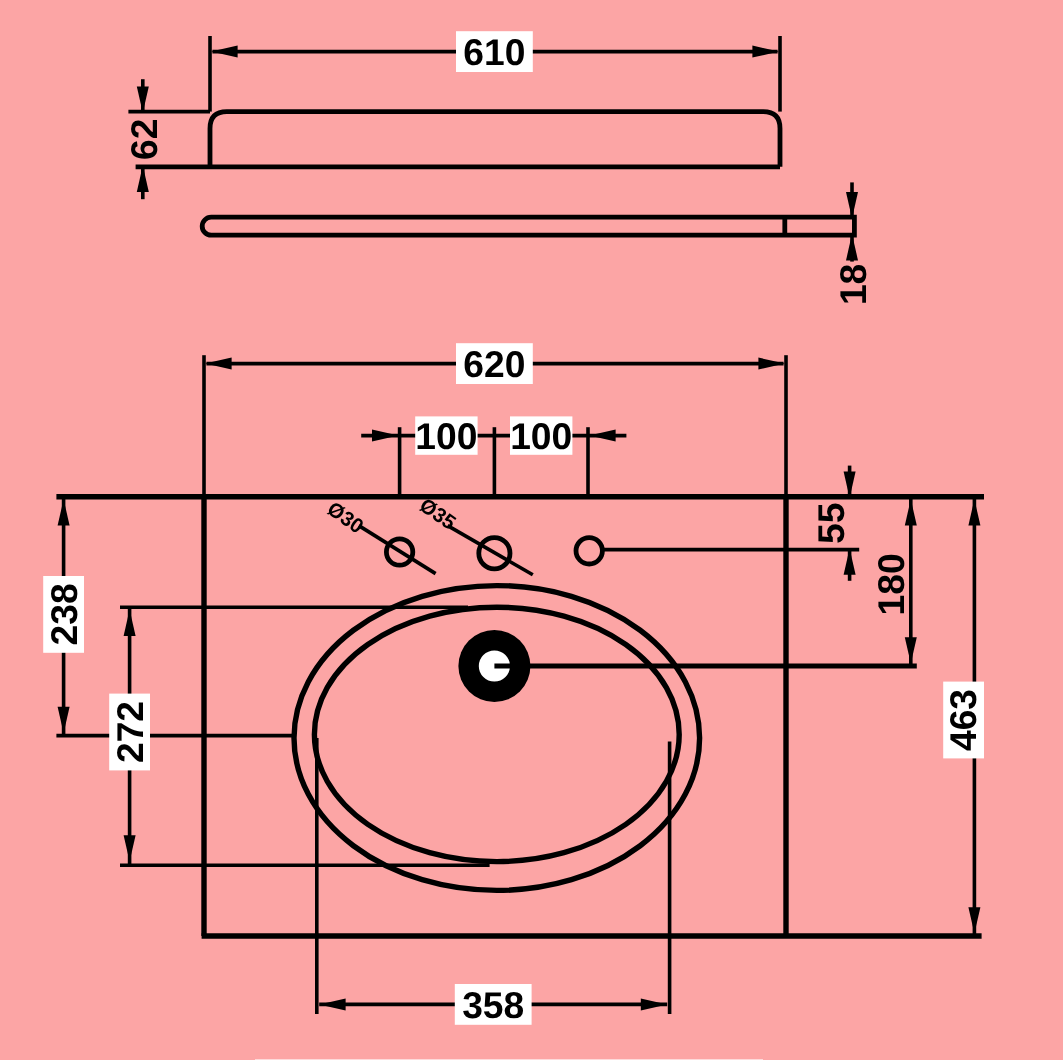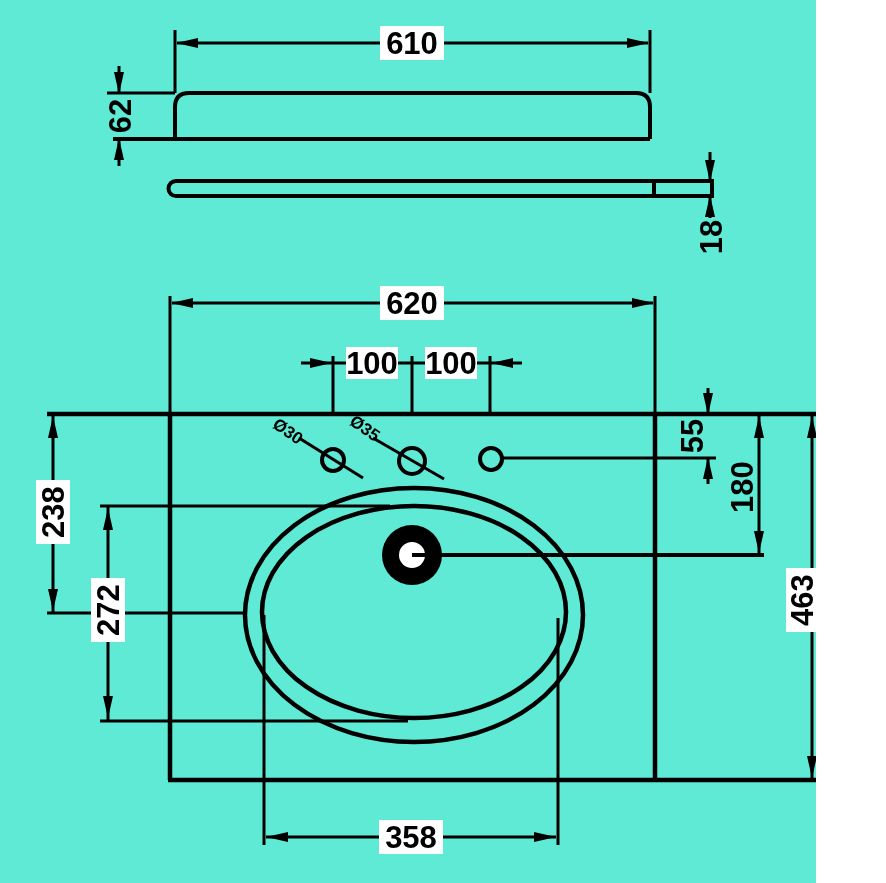--- a/index.html
+++ b/index.html
@@ -1,16 +1,16 @@
 <!DOCTYPE html>
 <html><head>
 <meta charset="utf-8">
 <style>
   html,body{margin:0;padding:0;background:#ffffff;}
-  .canvas{position:relative;width:816px;height:883px;background:#5eead4;overflow:hidden;
+  .canvas{position:relative;width:886px;height:883px;background:#fca5a5;overflow:hidden;
           font-family:"Liberation Sans",sans-serif;}
   svg{position:absolute;left:0;top:0;}
   .shape{stroke:#000;stroke-width:4.5;fill:none;}
   .shape-thin{stroke:#000;stroke-width:4;fill:none;}
   .dim{stroke:#000;stroke-width:3;fill:none;}
   .arrow{fill:#000;stroke:none;}
   .mask{fill:#ffffff;stroke:none;}
   .dim-text{font-family:"Liberation Sans",sans-serif;font-weight:bold;font-size:31px;fill:#000;
             text-anchor:middle;}
   .dia-text{font-family:"Liberation Sans",sans-serif;font-weight:bold;font-size:17px;fill:#000;

